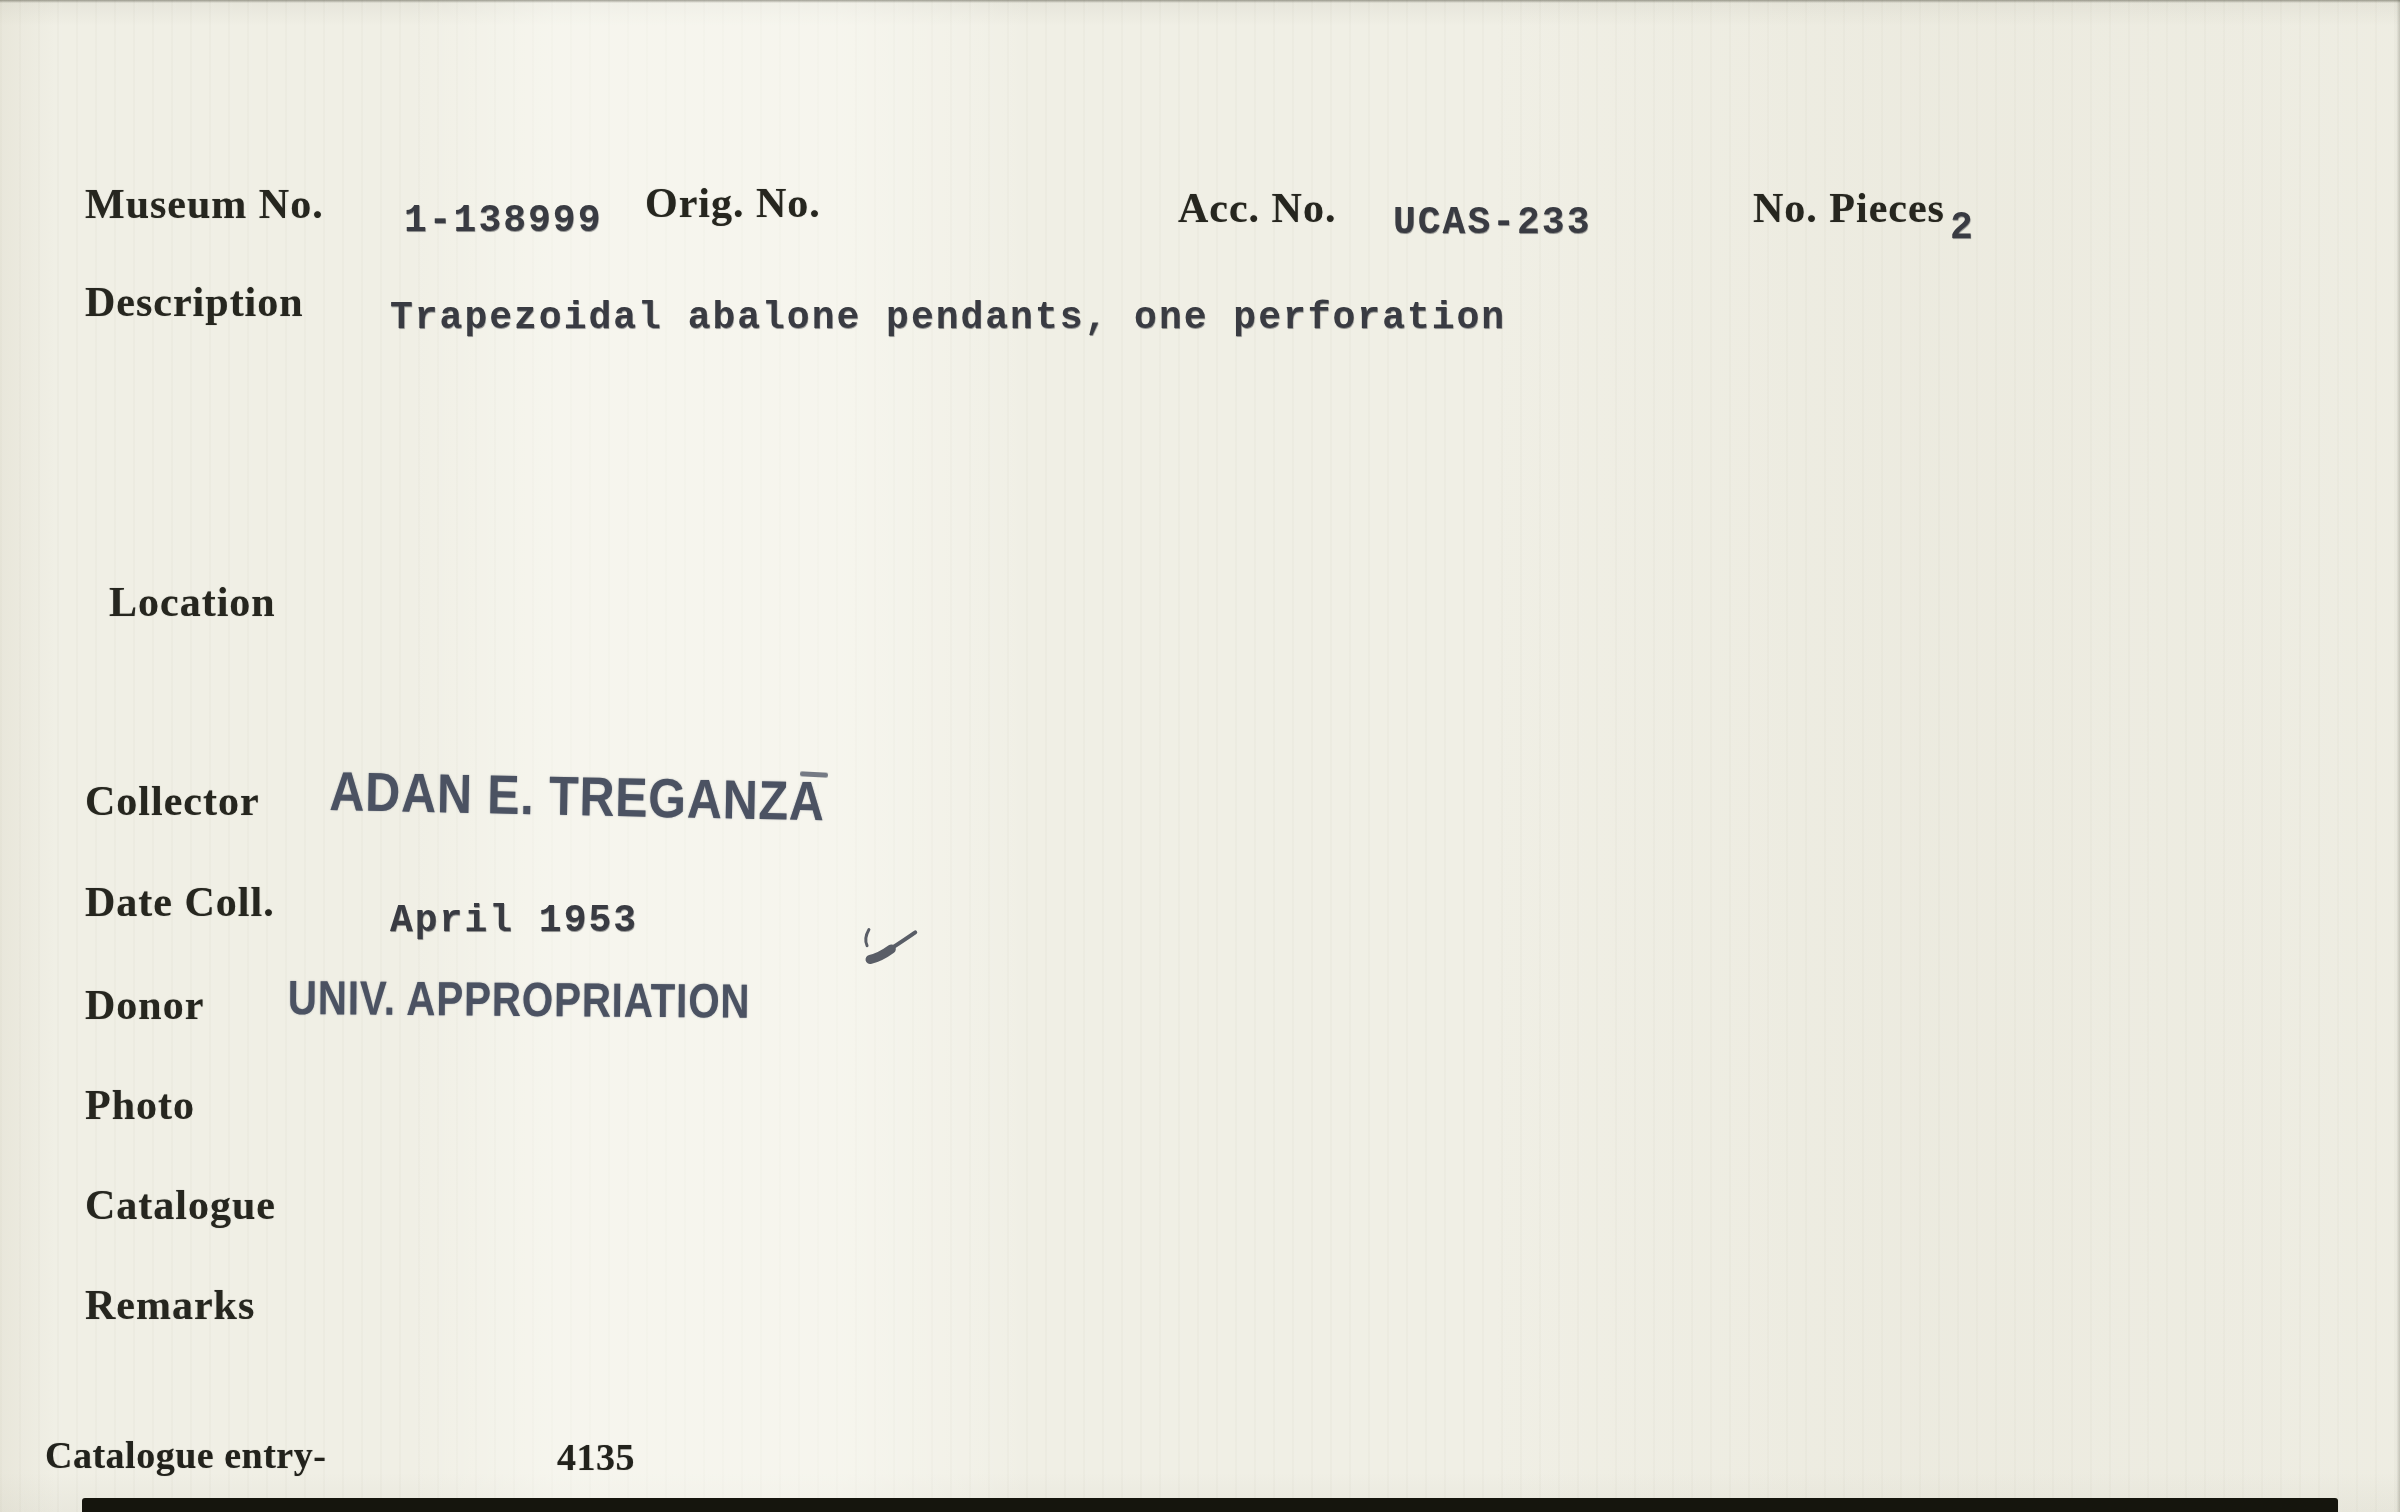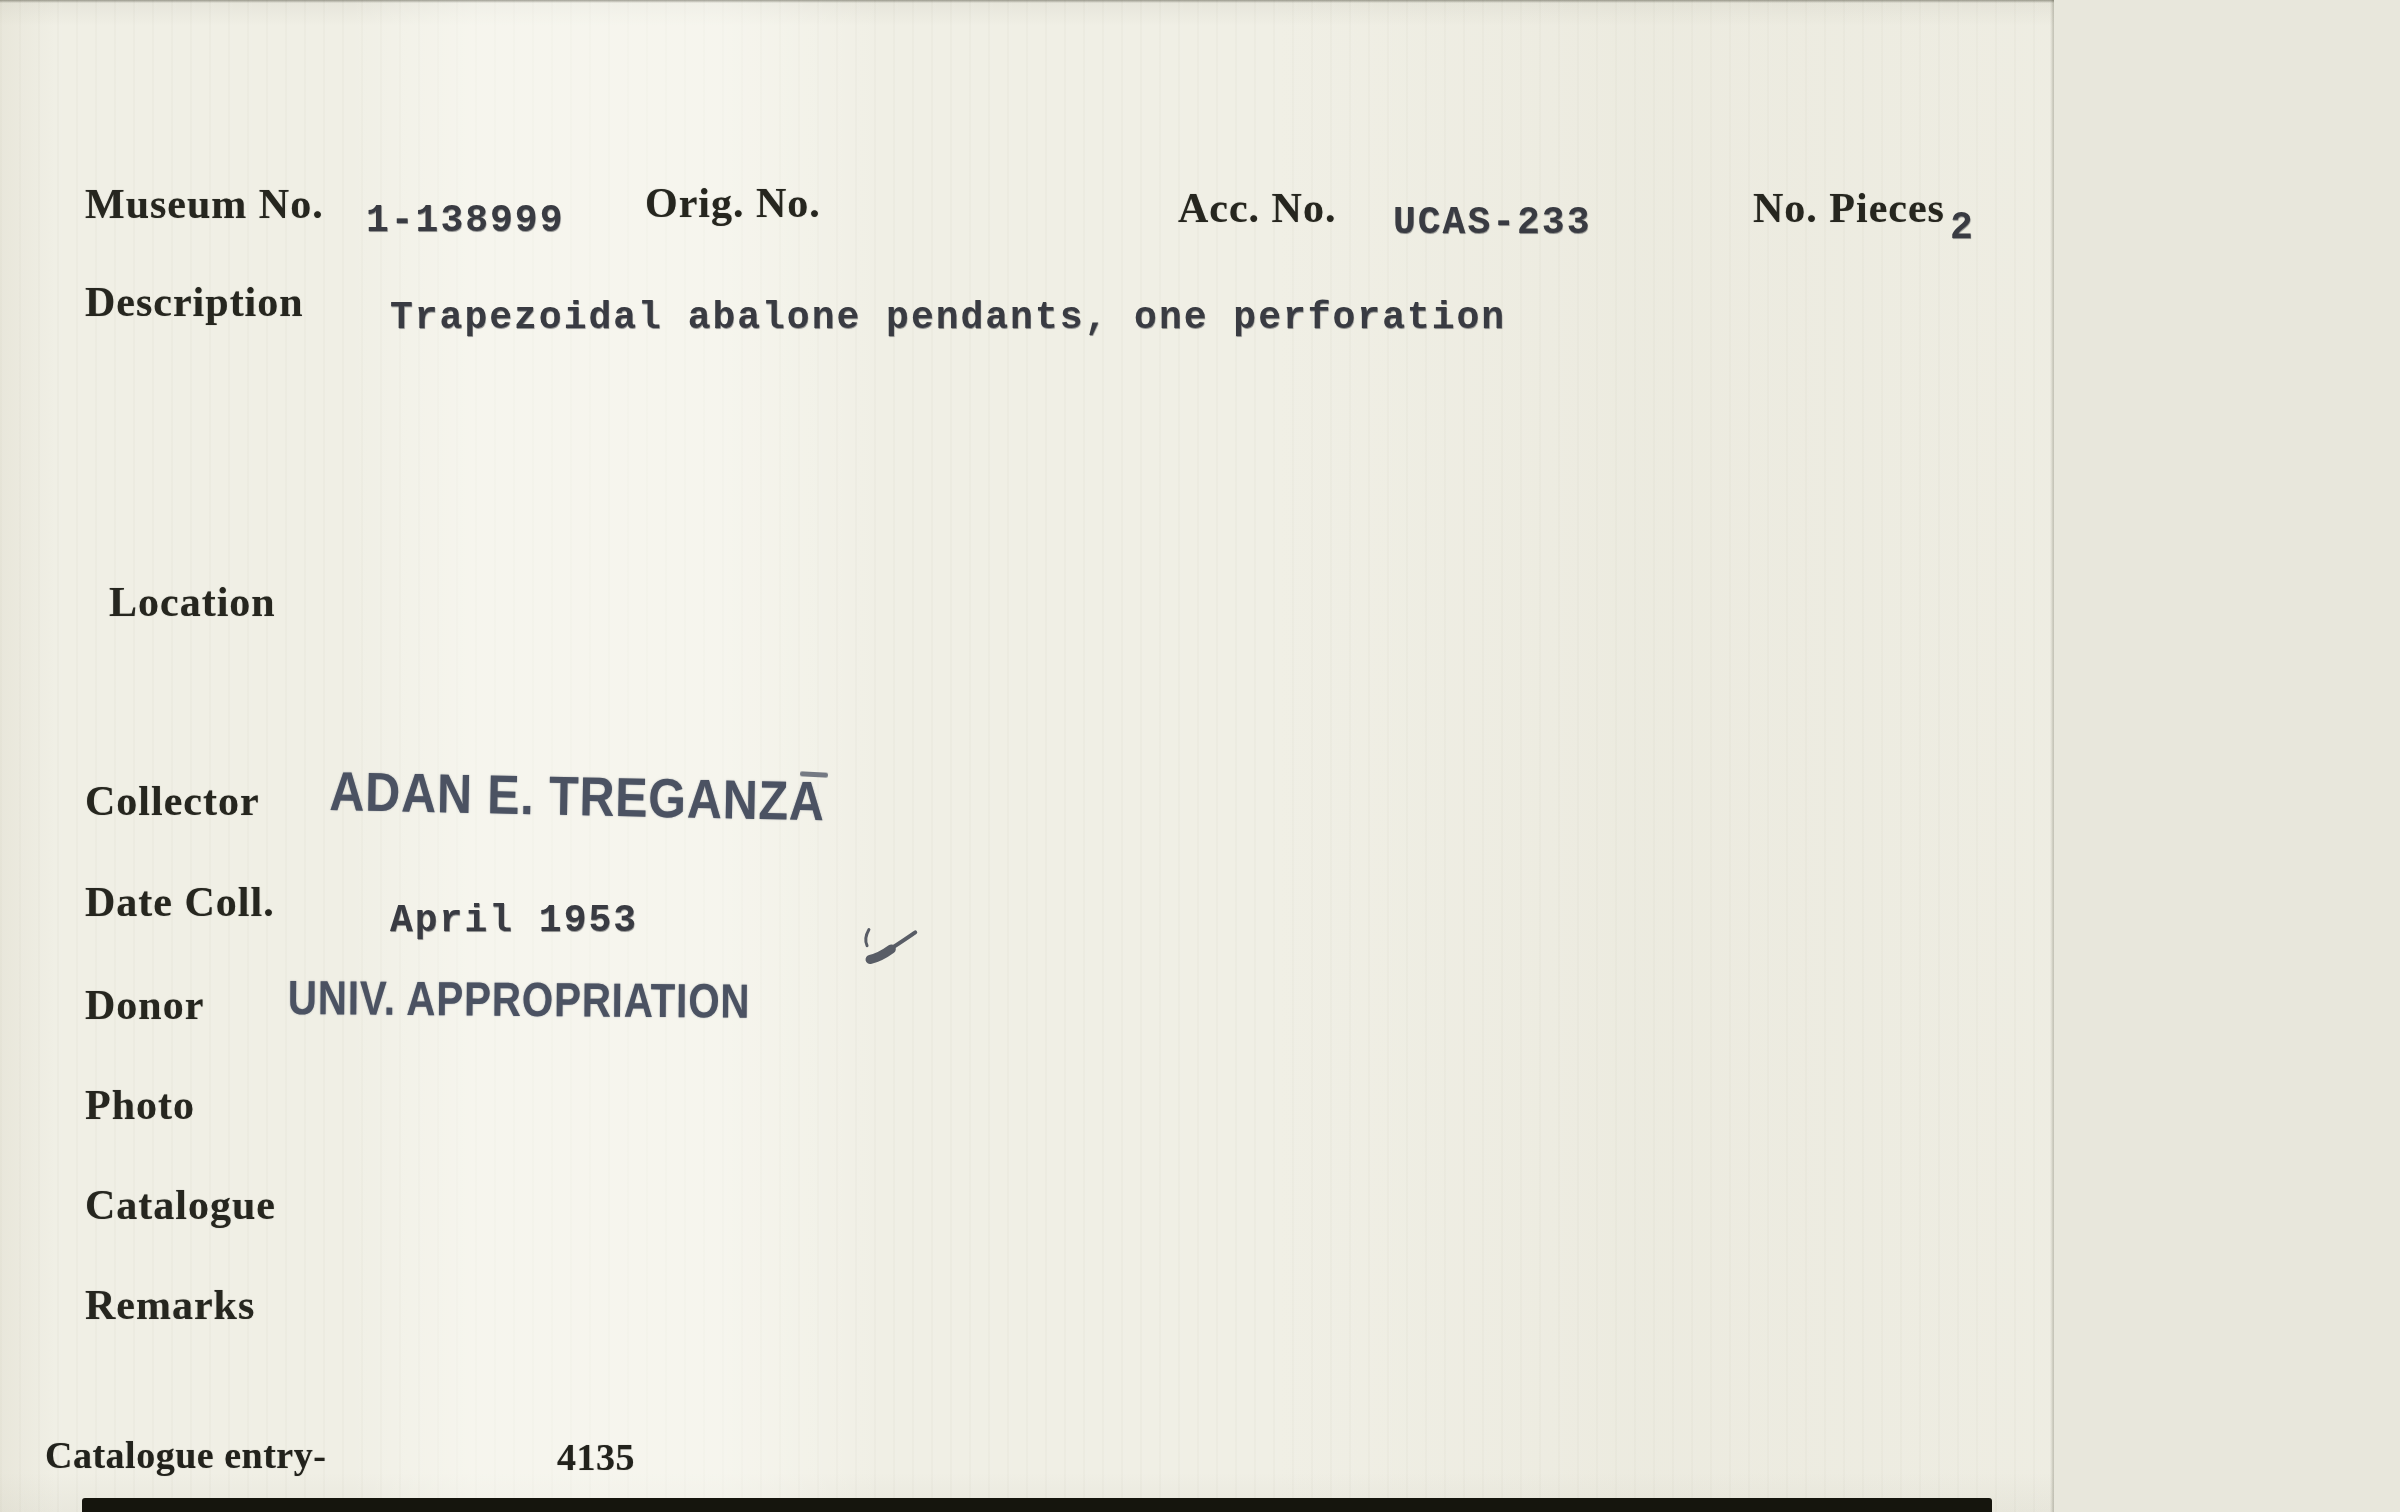--- a/index.html
+++ b/index.html
@@ -4,21 +4,21 @@
 <style>
   html, body {
     margin: 0;
     padding: 0;
     width: 2400px;
     height: 1512px;
     background: #e8e7dc;
   }
   .scan {
     position: relative;
-    width: 2054px;
+    width: 2400px;
     height: 1512px;
     overflow: hidden;
     background-color: #f0efe5;
     background-image:
       linear-gradient(90deg, rgba(205,200,180,0.22) 0px, rgba(205,200,180,0) 55px),
       linear-gradient(90deg, rgba(255,255,250,0) 17%, rgba(255,255,250,0.40) 23%, rgba(255,255,250,0.40) 35%, rgba(255,255,250,0) 43%),
       linear-gradient(90deg, rgba(202,198,176,0) 62%, rgba(202,198,176,0.10) 80%, rgba(202,198,176,0.05) 100%),
       repeating-linear-gradient(90deg, rgba(118,113,90,0.030) 0px 2px, rgba(255,255,255,0.025) 2px 5px, rgba(118,113,90,0) 5px 19px),
       linear-gradient(180deg, rgba(96,92,72,0.07) 0px, rgba(96,92,72,0) 26px),
       linear-gradient(0deg, rgba(96,92,72,0.05) 0px, rgba(96,92,72,0) 40px);
@@ -79,21 +79,21 @@
     font-size: 38px;
     line-height: 1;
     letter-spacing: 0.5px;
     color: #22221c;
     text-shadow: 0 0 1px rgba(34,34,28,0.4);
     white-space: nowrap;
   }
 
   
   .p-museum-lbl   { left: 85px;   top: 183px; }
-  .p-museum-val   { left: 366px;  top: 200px; }
+  .p-museum-val   { left: 404px;  top: 200px; }
   .p-orig-lbl     { left: 645px;  top: 182px; }
   .p-acc-lbl      { left: 1178px; top: 187px; }
   .p-acc-val      { left: 1393px; top: 202px; }
   .p-pieces-lbl   { left: 1753px; top: 187px; }
   .p-pieces-val   { left: 1950px; top: 207px; }
   .p-desc-lbl     { left: 85px;   top: 281px; }
   .p-desc-val     { left: 390px;  top: 297px; }
   .p-loc-lbl      { left: 85px;   top: 581px; margin-left: 24px; }
   .p-loc-val      { left: 390px;  top: 600px; }
   .p-coll-lbl     { left: 85px;   top: 780px; }

